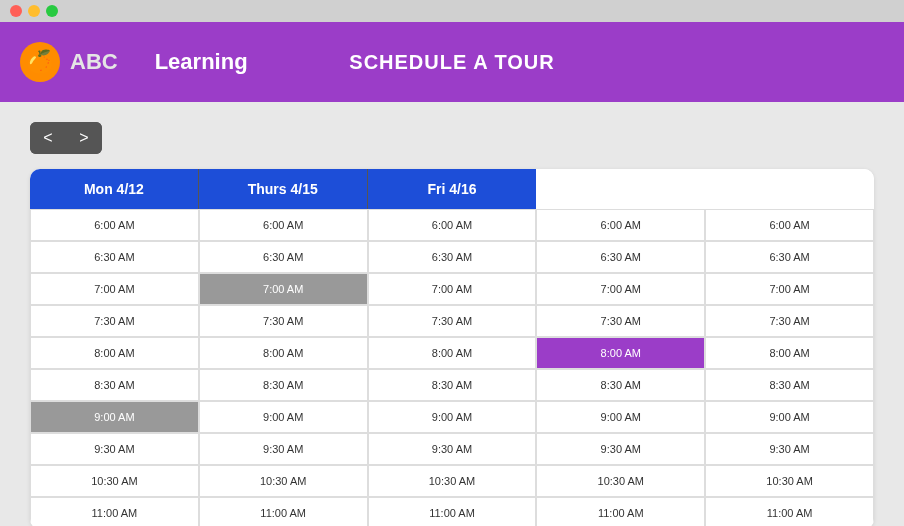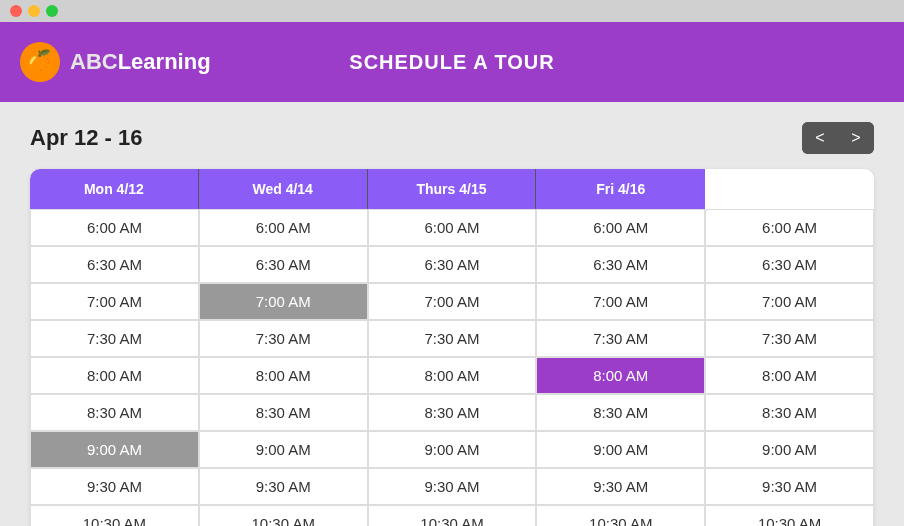--- a/index.html
+++ b/index.html
@@ -115,39 +115,39 @@
       border-radius: 10px;
       overflow: hidden;
       box-shadow: 0 1px 4px rgba(0,0,0,0.1);
     }
     .cal-header {
       display: grid;
       grid-template-columns: repeat(5, 1fr);
       background: white;
     }
     .col-header {
-      background: #8b5cf6;
+      background: #1d4ed8;
       color: white;
       font-size: 14px;
       font-weight: bold;
       text-align: center;
       padding: 12px 18px;
       border-right: 1px solid #555;
     }
     .col-header:last-child { border-right: none; text-align: center; }
 
     .cal-body {
       display: grid;
       grid-template-columns: repeat(5, 1fr);
     }
     .time-cell {
       border: 1px solid #ddd;
       text-align: center;
       padding: 9px 4px;
-      font-size: 15px;
+      font-size: 11px;
       color: #333;
       cursor: pointer;
       background: white;
       transition: background 0.1s;
     }
     .time-cell.selected-gray {
       background: #999;
       color: white;
     }
     .time-cell.selected-purple {
@@ -161,41 +161,39 @@
 <div class="title-bar">
   <div class="dot dot-red"></div>
   <div class="dot dot-yellow"></div>
   <div class="dot dot-green"></div>
 </div>
 
 <div class="header">
   <div class="logo-area">
     <div class="logo-icon">🍊</div>
     <div class="logo-text">
-      <span>ABC</span><span style="color:white;">Learning</span>
+      <span>ABC</span><span style="color:white;margin-left:37px;">Learning</span>
     </div>
   </div>
   <div class="header-title">SCHEDULE A TOUR</div>
 </div>
 
 <div class="main">
   <div class="date-nav">
-    <div class="date-range">Apr 12 - 16</div>
     <div class="nav-buttons">
       <button class="nav-btn">&lt;</button>
       <button class="nav-btn">&gt;</button>
     </div>
   </div>
 
   <div class="calendar">
 
     <div class="cal-header">
 
     <div class="col-header">Mon 4/12</div>
-        <div class="col-header">Wed 4/14</div>
         <div class="col-header">Thurs 4/15</div>
         <div class="col-header">Fri 4/16</div>
       </div>
 
     <div class="cal-body">
 
     <div class="time-cell">6:00 AM</div>
         <div class="time-cell">6:00 AM</div>
         <div class="time-cell">6:00 AM</div>
         <div class="time-cell">6:00 AM</div>

